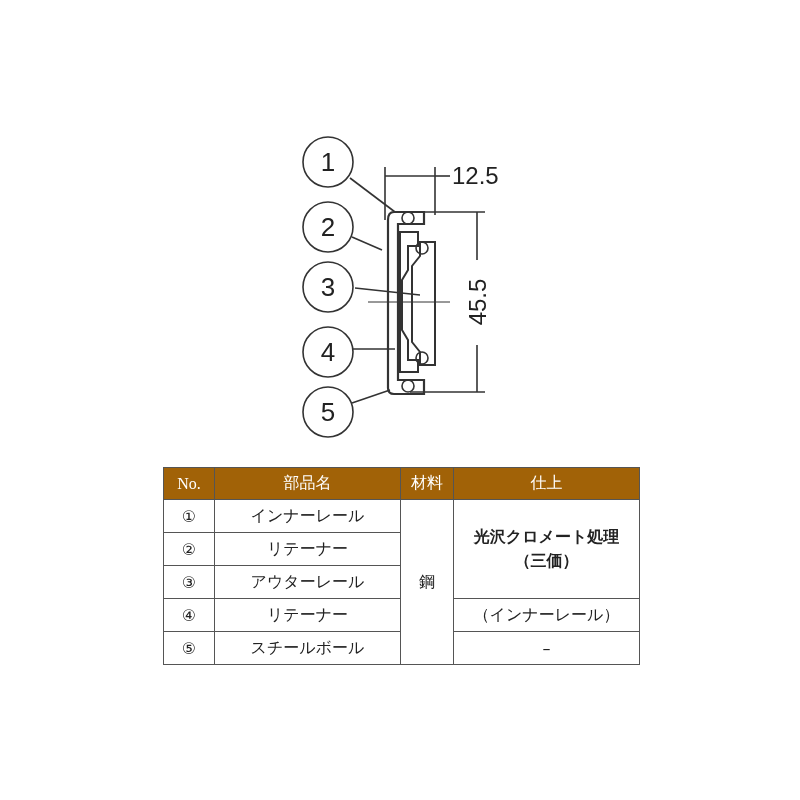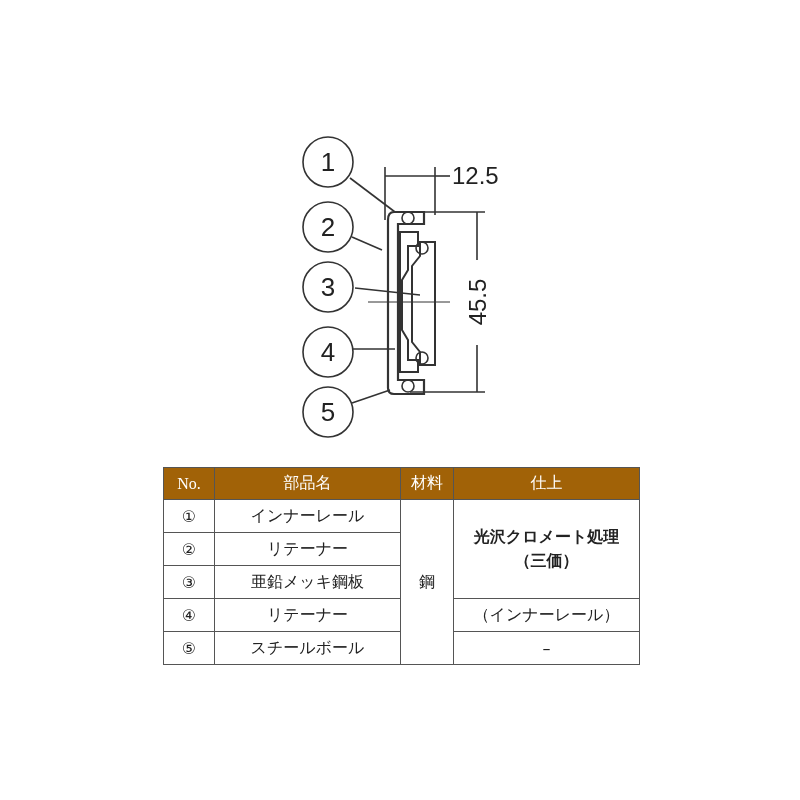--- a/index.html
+++ b/index.html
@@ -91,21 +91,21 @@
         <div>光沢クロメート処理</div>
         <div>（三価）</div>
       </td>
     </tr>
     <tr>
       <td>②</td>
       <td>リテーナー</td>
     </tr>
     <tr>
       <td>③</td>
-      <td>亜鉛メッキ鋼板</td>
+      <td>アウターレール</td>
     </tr>
     <tr>
       <td>④</td>
       <td>リテーナー</td>
       <td>（インナーレール）</td>
     </tr>
     <tr>
       <td>⑤</td>
       <td>スチールボール</td>
       <td>–</td>

